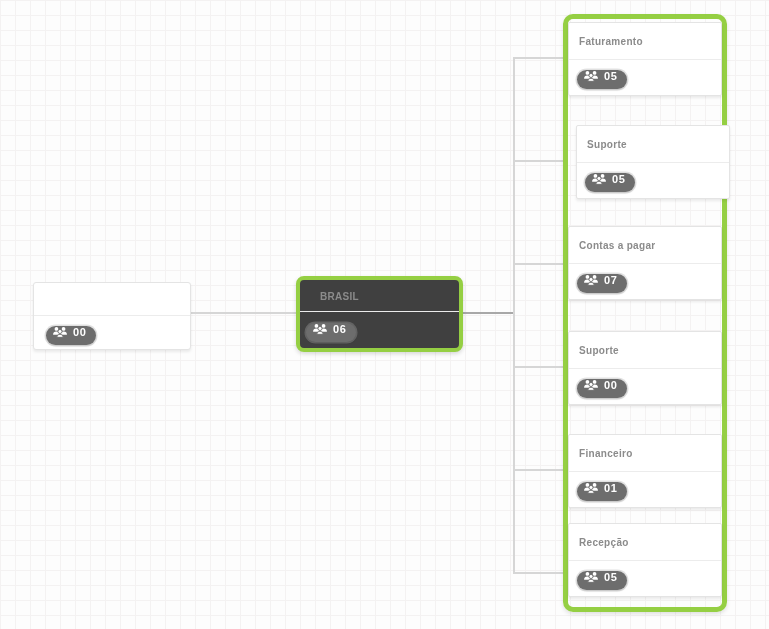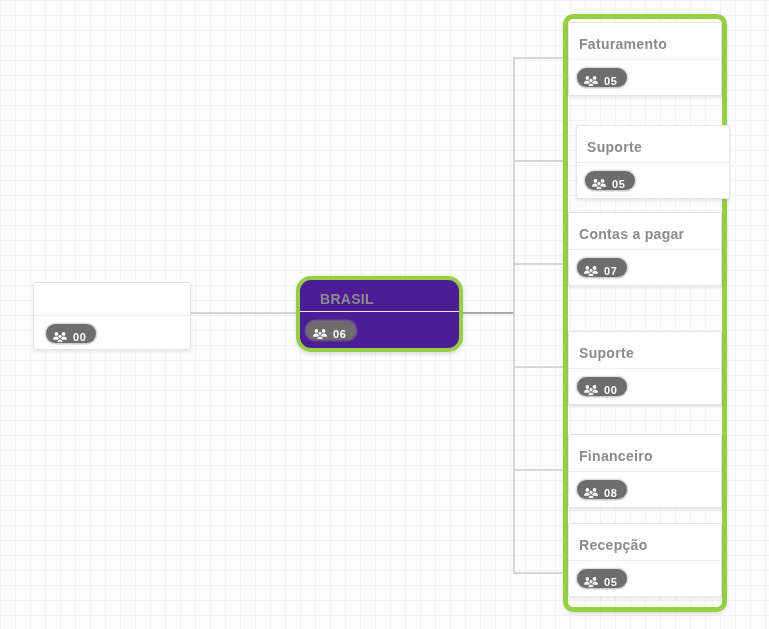--- a/index.html
+++ b/index.html
@@ -28,34 +28,34 @@
 
   
   .node{
     position:absolute;
     background:#ffffff;
     border:1px solid var(--node_border);
     border-radius:3px;
     box-shadow:0 2px 3px rgba(0,0,0,0.08);
   }
   .node-title{
-    font-size:14px;
+    font-size:10px;
     font-weight:bold;
     color:var(--title_text);
     letter-spacing:0.3px;
     padding:13px 8px 0 10px;
     height:36px;
     overflow:hidden;
     white-space:nowrap;
   }
   .node-divider{border-top:1px solid var(--divider);}
   .badge-row{padding:8px 0 0 8px;}
   .badge{
     display:inline-flex;
-    align-items:flex-end;
+    align-items:flex-start;
     gap:5px;
     height:19px;
     padding:0 10px 0 6px;
     border-radius:10px;
     background:var(--badge_bg);
     box-shadow:0 0 0 1.5px rgba(170,170,170,0.35), 0 1px 2px rgba(0,0,0,0.18);
     color:var(--badge_text);
     font-size:11px;
     font-weight:bold;
     letter-spacing:0.6px;
@@ -65,22 +65,22 @@
 
   
   #node-root{left:33px;top:282px;width:158px;height:68px;}
   #node-root .node-title{height:32px;}
   #node-root .badge-row{padding:8px 0 0 12px;}
 
   
   #node-brasil{
     position:absolute;left:296px;top:276px;width:167px;height:76px;
     border:4px solid var(--accent_green);
-    border-radius:15px;
-    background:#4c1d95;
+    border-radius:8px;
+    background:#404040;
     box-shadow:0 2px 4px rgba(0,0,0,0.15);
   }
   #node-brasil .node-title{height:31px;padding:11px 8px 0 20px;}
   #node-brasil .badge-row{padding:9px 0 0 6px;}
 
   
   #children-outline{
     position:absolute;left:563px;top:14px;width:164px;height:598px;
     border:5px solid var(--accent_green);
     border-radius:10px;
@@ -193,21 +193,21 @@
             <circle cx="9" cy="5.9" r="2.3"></circle>
               <path d="M5.4 12.5a3.6 3.5 0 0 1 7.2 0z"></path>
           </g>
         </svg>
       </span>
       <span>05</span>
     </span>
   </div>
 </div>
 
-<div class="node child-card" style="top:212px;">
+<div class="node child-card" style="top:226px;">
   <div class="node-title">Contas a pagar</div>
   <div class="node-divider"></div>
   <div class="badge-row">
     <span class="badge">
       <span>
         <svg viewBox="0 0 18 13" width="16" height="12">
           <g fill="#ffffff">
             <circle cx="5" cy="3.1" r="2.1"></circle>
               <path d="M1.2 9.6a3.8 3.6 0 0 1 7.6 0z"></path>
             <circle cx="13" cy="3.1" r="2.1"></circle>
@@ -260,21 +260,21 @@
               <path d="M1.2 9.6a3.8 3.6 0 0 1 7.6 0z"></path>
             <circle cx="13" cy="3.1" r="2.1"></circle>
               <path d="M9.2 9.6a3.8 3.6 0 0 1 7.6 0z"></path>
           </g>
           <g fill="#ffffff" class="front-person" stroke-width="1">
             <circle cx="9" cy="5.9" r="2.3"></circle>
               <path d="M5.4 12.5a3.6 3.5 0 0 1 7.2 0z"></path>
           </g>
         </svg>
       </span>
-      <span>08</span>
+      <span>01</span>
     </span>
   </div>
 </div>
 
 <div class="node child-card" style="top:523px;">
   <div class="node-title">Recepção</div>
   <div class="node-divider"></div>
   <div class="badge-row">
     <span class="badge">
       <span>

